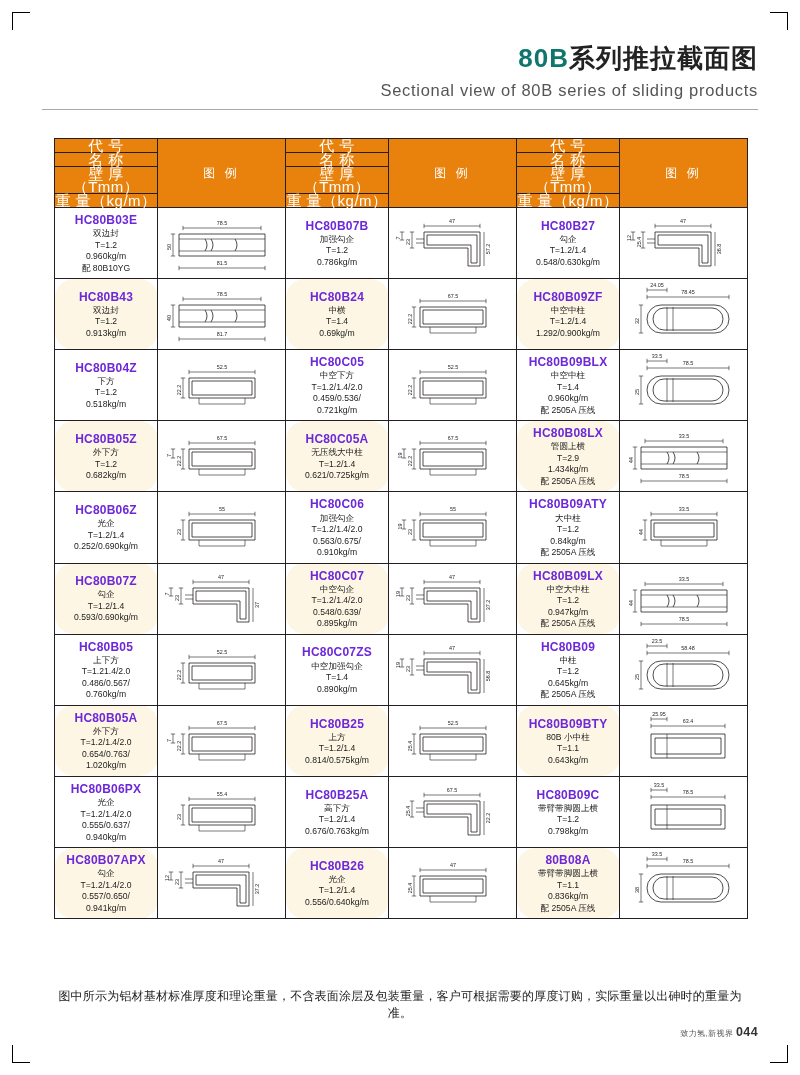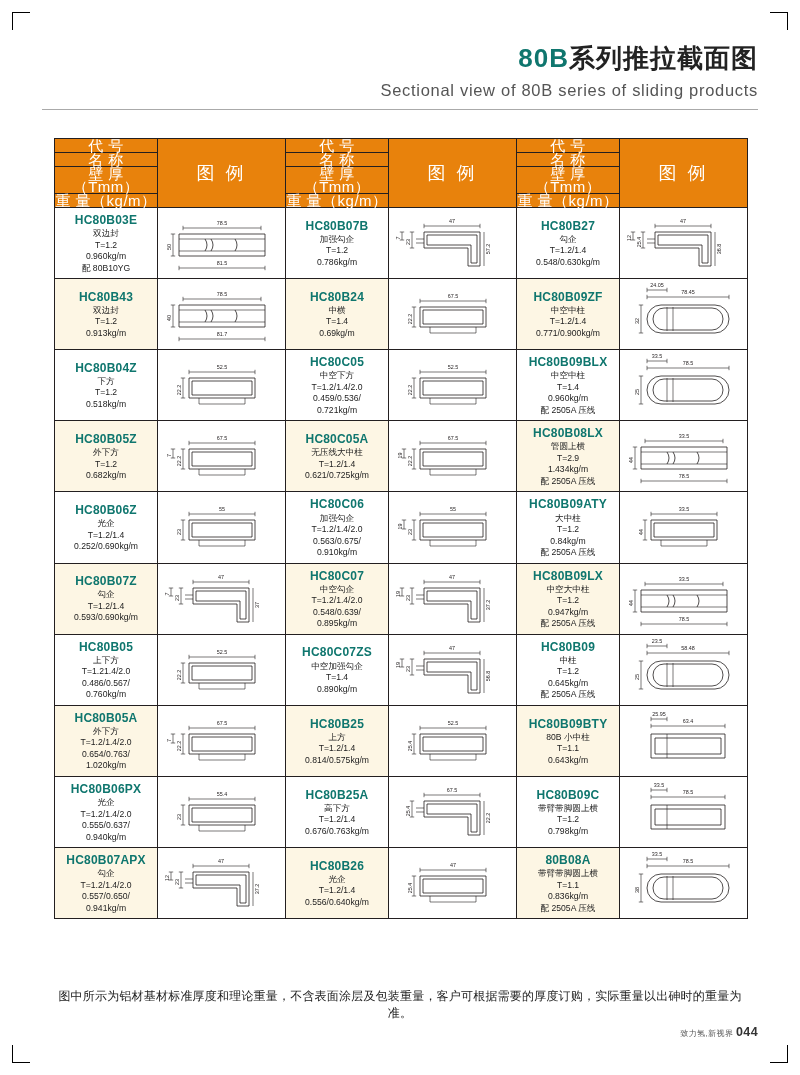--- a/index.html
+++ b/index.html
@@ -73,41 +73,41 @@
     font-size: 15px;
     text-align: center;
     height: 14px;
     padding: 0;
     line-height: 13px;
     letter-spacing: 0.5px;
   }
   .hdr-fig {
     background: #e8820c;
     color: #fff;
-    font-size: 18px;
+    font-size: 12px;
     text-align: center;
     letter-spacing: 3px;
     font-weight: normal;
   }
 
   
   .code {
     text-align: center;
     padding: 4px 2px;
     line-height: 1.34;
   }
   .code .nm {
     font-size: 12px;
     font-weight: bold;
-    color: #0f766e;
+    color: #6d28d9;
     letter-spacing: 0.2px;
   }
   .code .sub { font-size: 8.6px; color: #222; }
   .code .val { font-size: 8.6px; color: #222; }
-  .shade-a { background: #fdf6e4; }
+  .shade-a { background: #fdf6e4; border-radius: 19px; }
   .shade-b { background: #ffffff; }
 
   .fig { background: #fff; padding: 0; height: 70px; position: relative; }
   .fig svg { display: block; margin: 0 auto; }
 
   
   .footnote {
     position: absolute;
     top: 988px;
     left: 54px;
@@ -323,21 +323,21 @@
                 <line x1="21.8" y1="28" x2="26.2" y2="28" stroke="#231f20" stroke-width="0.6"></line>
                 <line x1="21.8" y1="48" x2="26.2" y2="48" stroke="#231f20" stroke-width="0.6"></line>
                 <text x="21.6" y="40" font-size="5.4" font-family="&quot;Liberation Sans&quot;, sans-serif" fill="#231f20" text-anchor="middle" transform="rotate(-90 21.6 40)">22.2</text>
               </g>
             </svg>
           </td>
           <td class="code shade-a">
             <div class="nm">HC80B09ZF</div>
             <div class="sub">中空中柱</div>
             <div class="val">T=1.2/1.4</div>
-            <div class="val">0.771/0.900kg/m</div>
+            <div class="val">1.292/0.900kg/m</div>
           </td>
           <td class="fig">
             <svg width="126" height="70" viewBox="0 0 126 70">
               <g>
                 <path d="M40 26 H94 A14 14 0 0 1 94 54 H40 A14 14 0 0 1 40 26 Z" fill="none" stroke="#231f20" stroke-width="0.8"></path>
                 <path d="M43 29 H91 A11 11 0 0 1 91 51 H43 A11 11 0 0 1 43 29 Z" fill="none" stroke="#231f20" stroke-width="0.8"></path>
                 <line x1="46" y1="28" x2="46" y2="52" stroke="#231f20" stroke-width="0.6"></line>
                 <line x1="52" y1="28" x2="52" y2="52" stroke="#231f20" stroke-width="0.6"></line>
                 <line x1="26" y1="18" x2="108" y2="18" stroke="#231f20" stroke-width="0.6"></line>
                 <line x1="26" y1="15.8" x2="26" y2="20.2" stroke="#231f20" stroke-width="0.6"></line>

